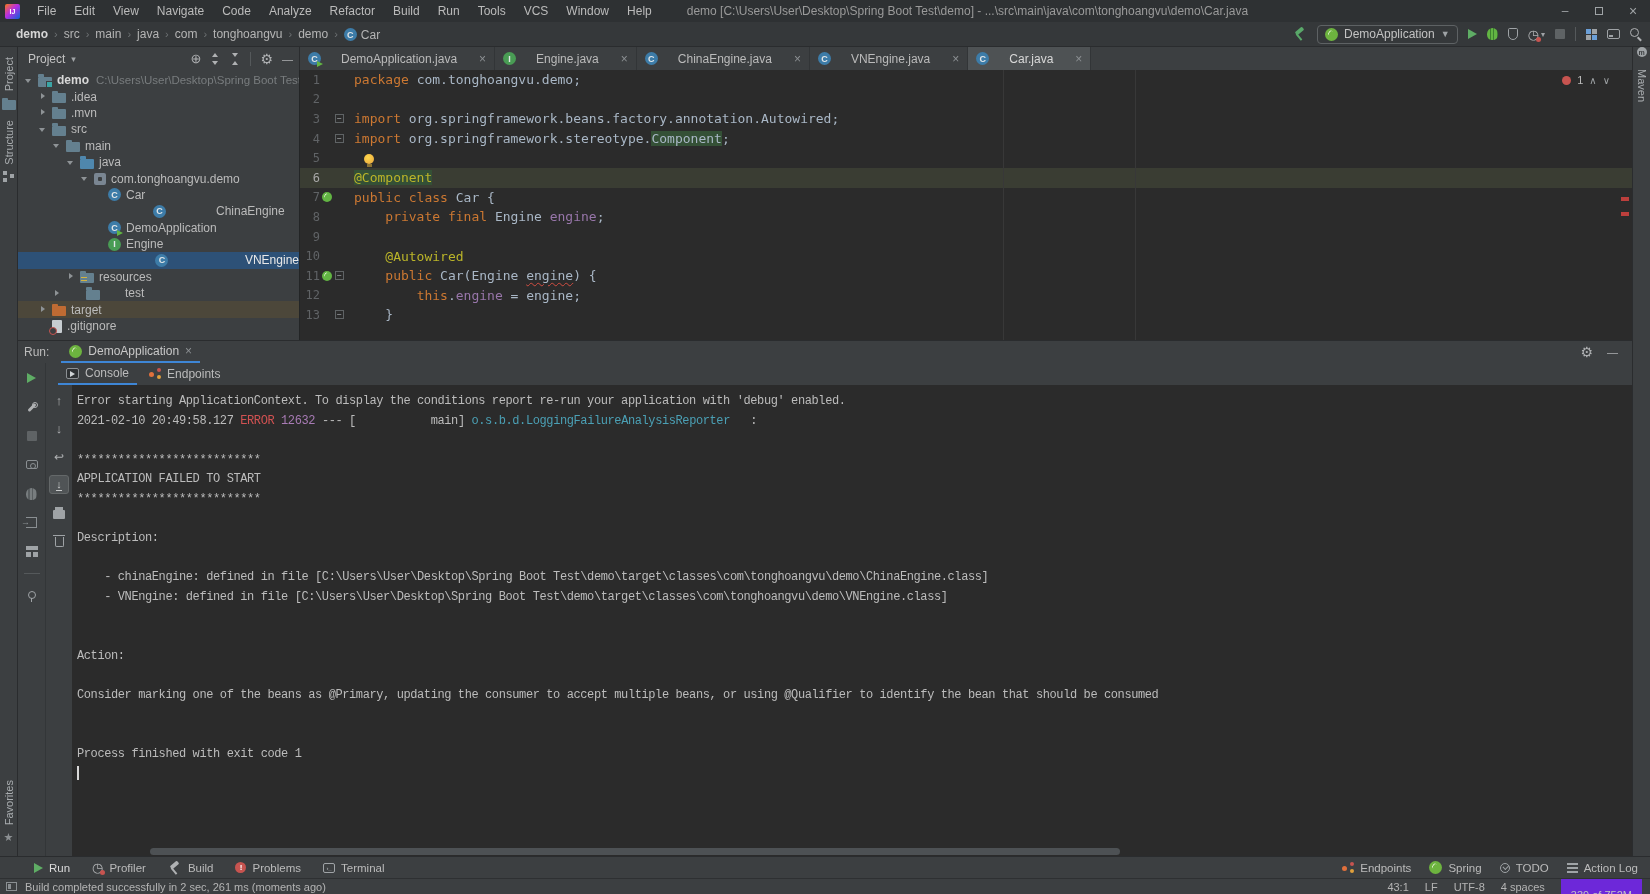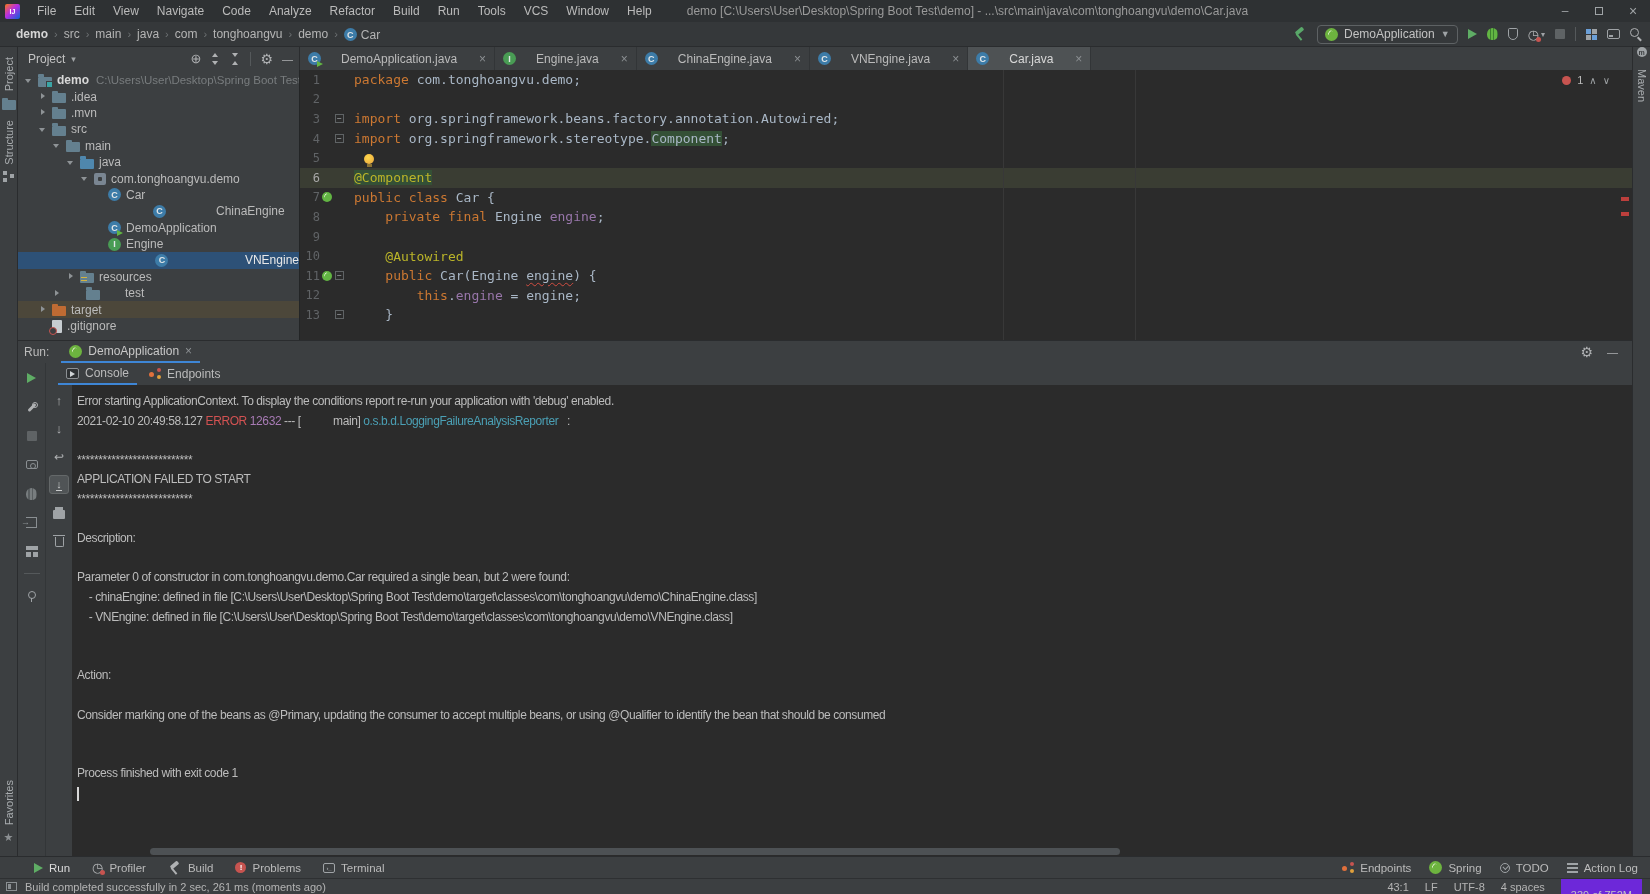--- a/index.html
+++ b/index.html
@@ -91,21 +91,21 @@
   .rtb1{width:28px;background:#3c3f41;border-right:1px solid #333638;display:flex;flex-direction:column;align-items:center;padding-top:5px;gap:10px;flex:0 0 auto}
   .rright{flex:1;display:flex;flex-direction:column;min-width:0}
   .ctabs{height:22px;background:#3c3f41;display:flex;align-items:center;padding-left:12px;gap:4px;flex:0 0 auto}
   .ctab{display:flex;align-items:center;gap:6px;height:22px;padding:0 8px;color:#bbbbbb}
   .ctab.active{border-bottom:2px solid #3e86d6}
   .consolerow{flex:1;display:flex;min-height:0}
   .rtb2{width:26px;background:#3c3f41;display:flex;flex-direction:column;align-items:center;padding-top:6px;gap:9px;flex:0 0 auto}
   .tbtn{width:20px;height:19px;display:flex;align-items:center;justify-content:center;border-radius:3px}
   .tbtn.sel{background:#505456;border:1px solid #646869}
   .tdiv{width:16px;height:1px;background:#55595b;margin:2px 0}
-  .console{flex:1;background:#2b2b2b;padding:9px 0 16px 5px;overflow:hidden;font-family:Liberation Sans, sans-serif;font-size:12px;letter-spacing:-0.4px;color:#bcbcbc}
+  .console{flex:1;background:#2b2b2b;padding:9px 0 16px 5px;overflow:hidden;font-family:Liberation Mono, monospace;font-size:12px;letter-spacing:-0.4px;color:#bcbcbc}
   .lnrow{height:19.6px;white-space:pre}
   .c-pl{color:#bcbcbc}.c-red{color:#d25252}.c-mag{color:#a87bb5}.c-cyan{color:#4ba0b5}
   .caret{display:inline-block;width:2px;height:14px;background:#d8d8d8;vertical-align:middle}
   .hscroll{position:absolute;left:132px;bottom:1px;width:970px;height:7px;background:#4d5154;border-radius:4px}
 
   
   .bbar{height:22px;background:#3c3f41;border-top:1px solid #2a2c2e;display:flex;align-items:center;padding:0 12px 0 34px;flex:0 0 auto;gap:22px}
   .bitem{display:flex;align-items:center;gap:6px;color:#bbbbbb;font-size:11.5px}
   .bitem.first{color:#dadada}
   .bright{margin-left:auto;display:flex;align-items:center;gap:18px}
@@ -525,21 +525,20 @@
               <div class="console" id="console">
                   <div class="lnrow"><span class="c-pl">Error starting ApplicationContext. To display the conditions report re-run your application with 'debug' enabled.</span></div>
                   <div class="lnrow"><span class="c-pl">2021-02-10 20:49:58.127 </span><span class="c-red">ERROR</span><span class="c-pl"> </span><span class="c-mag">12632</span><span class="c-pl"> --- [           main] </span><span class="c-cyan">o.s.b.d.LoggingFailureAnalysisReporter</span><span class="c-pl">   :</span></div>
                   <div class="lnrow"><span class="c-pl"> </span></div>
                   <div class="lnrow"><span class="c-pl">***************************</span></div>
                   <div class="lnrow"><span class="c-pl">APPLICATION FAILED TO START</span></div>
                   <div class="lnrow"><span class="c-pl">***************************</span></div>
                   <div class="lnrow"><span class="c-pl"> </span></div>
                   <div class="lnrow"><span class="c-pl">Description:</span></div>
                   <div class="lnrow"><span class="c-pl"> </span></div>
-                  <div class="lnrow"><span class="c-pl">Parameter 0 of constructor in com.tonghoangvu.demo.Car required a single bean, but 2 were found:</span></div>
                   <div class="lnrow"><span class="c-pl">    - chinaEngine: defined in file [C:\Users\User\Desktop\Spring Boot Test\demo\target\classes\com\tonghoangvu\demo\ChinaEngine.class]</span></div>
                   <div class="lnrow"><span class="c-pl">    - VNEngine: defined in file [C:\Users\User\Desktop\Spring Boot Test\demo\target\classes\com\tonghoangvu\demo\VNEngine.class]</span></div>
                   <div class="lnrow"><span class="c-pl"> </span></div>
                   <div class="lnrow"><span class="c-pl"> </span></div>
                   <div class="lnrow"><span class="c-pl">Action:</span></div>
                   <div class="lnrow"><span class="c-pl"> </span></div>
                   <div class="lnrow"><span class="c-pl">Consider marking one of the beans as @Primary, updating the consumer to accept multiple beans, or using @Qualifier to identify the bean that should be consumed</span></div>
                   <div class="lnrow"><span class="c-pl"> </span></div>
                   <div class="lnrow"><span class="c-pl"> </span></div>
                   <div class="lnrow"><span class="c-pl">Process finished with exit code 1</span></div>

